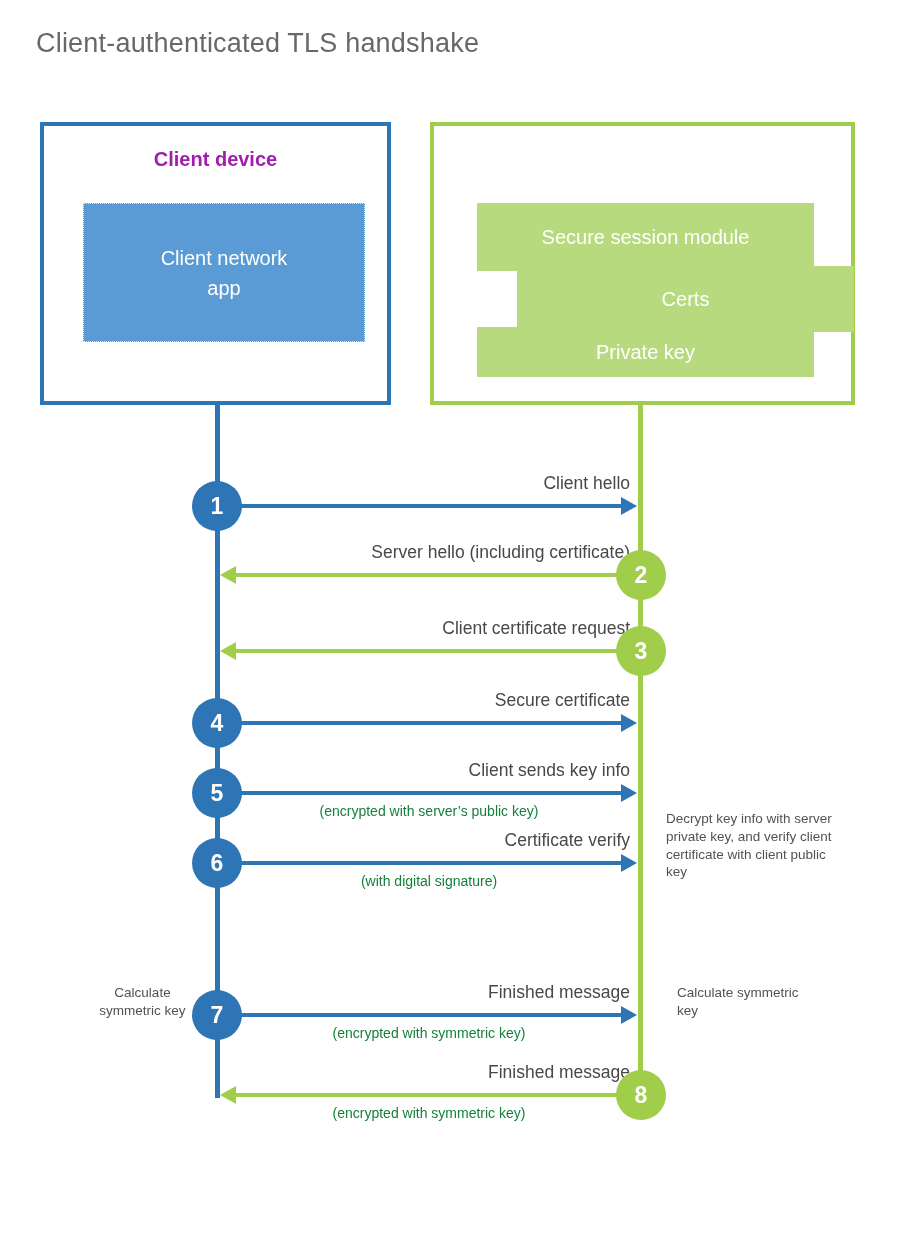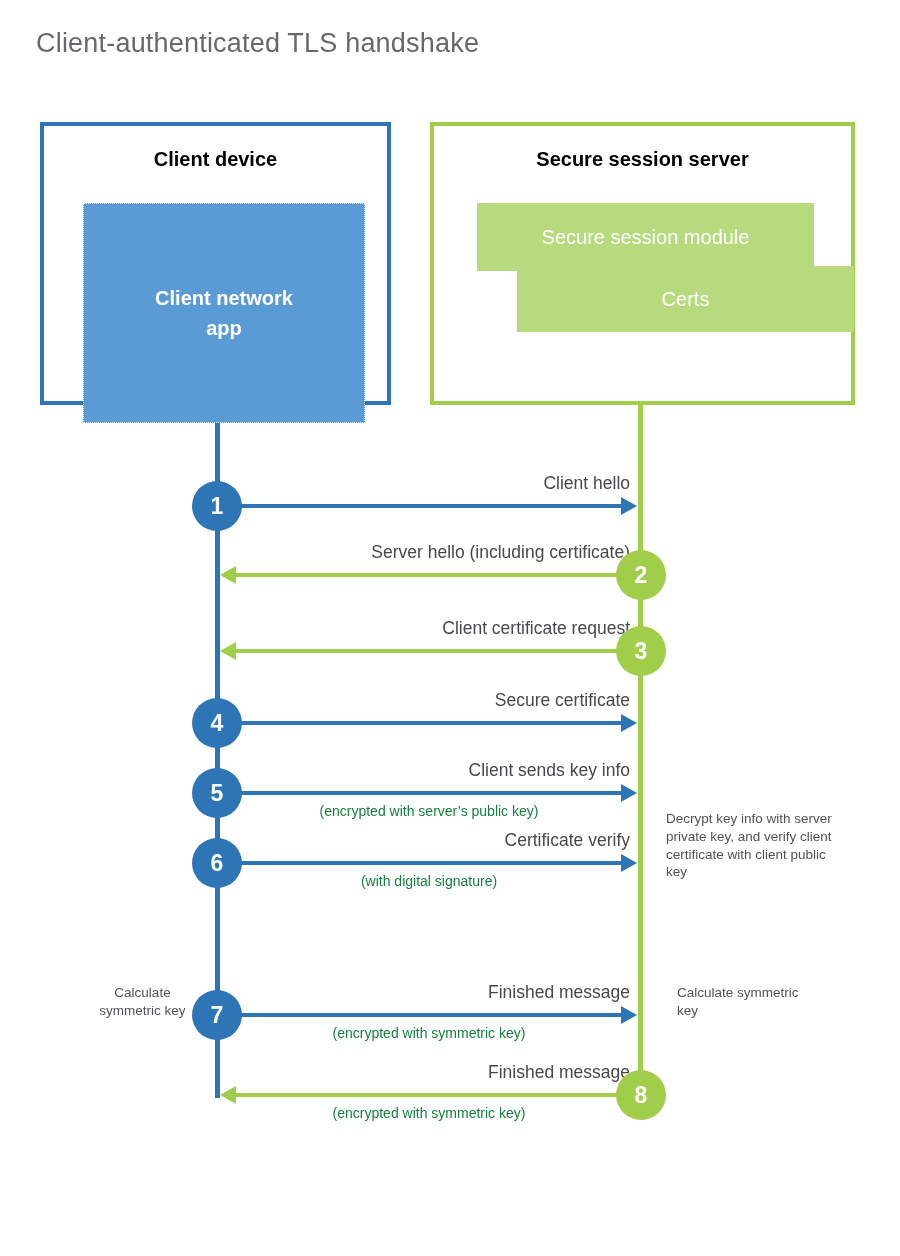--- a/index.html
+++ b/index.html
@@ -8,25 +8,25 @@
     font-family:"Liberation Sans","DejaVu Sans",sans-serif; overflow:hidden;
     --blue:#2e75b6; --blue-fill:#5b9bd5; --green:#a0ce4a; --green-fill:#b7da7e;
   }
   .abs { position:absolute; }
   .page-title { left:36px; top:28px; font-size:27px; font-weight:300; color:#67686b; letter-spacing:.2px; }
 
   .actor-box { top:122px; height:283px; box-sizing:border-box; background:#fff; z-index:2; }
   .client-box { left:40px; width:351px; border:4px solid var(--blue); }
   .server-box { left:430px; width:425px; border:4px solid var(--green); }
   .actor-heading { position:absolute; top:22px; left:0; width:100%; text-align:center;
-    font-size:20px; font-weight:bold; color:#000000; }
+    font-size:20px; font-weight:bold; color:#a21caf; }
 
-  .app-rect { position:absolute; left:39px; top:77px; width:282px; height:220px;
+  .app-rect { position:absolute; left:39px; top:77px; width:282px; height:139px;
     background:var(--blue-fill); border:1px dotted #dfe9f4; box-sizing:border-box;
-    display:flex; align-items:center; justify-content:center;font-weight:bold; }
+    display:flex; align-items:center; justify-content:center; }
   .app-rect span { display:block; max-width:160px; text-align:center; color:#fff;
     font-size:20px; line-height:1.5; }
 
   .module-bar { position:absolute; left:43px; width:337px; background:var(--green-fill);
     display:flex; align-items:center; justify-content:center; color:#fff; font-size:20px; }
   .bar-1 { top:77px;  height:68px; }
   .bar-2 { top:140px; height:66px;margin-left:40px; }
   .bar-3 { top:201px; height:50px; }
 
   .vline { top:403px; width:5px; z-index:1; }
@@ -64,23 +64,23 @@
   <div class="abs page-title">Client-authenticated TLS handshake</div>
 
   <div class="abs actor-box client-box">
     <div class="actor-heading">Client device</div>
     <div class="app-rect">
       <span>Client network app</span>
     </div>
   </div>
 
   <div class="abs actor-box server-box">
-    <div class="actor-heading">Secure session server</div>
     <div class="module-bar bar-1">Secure session module</div>
     <div class="module-bar bar-2">Certs</div>
+    <div class="module-bar bar-3">Private key</div>
   </div>
 
   <div class="abs vline vline-client"></div>
   <div class="abs vline vline-server"></div>
 
   <div class="abs step-row" style="top:506px">
     <div class="hline blue"></div>
     <div class="head right"></div>
     <div class="circle blue">1</div>
     <div class="lbl">Client hello</div>

